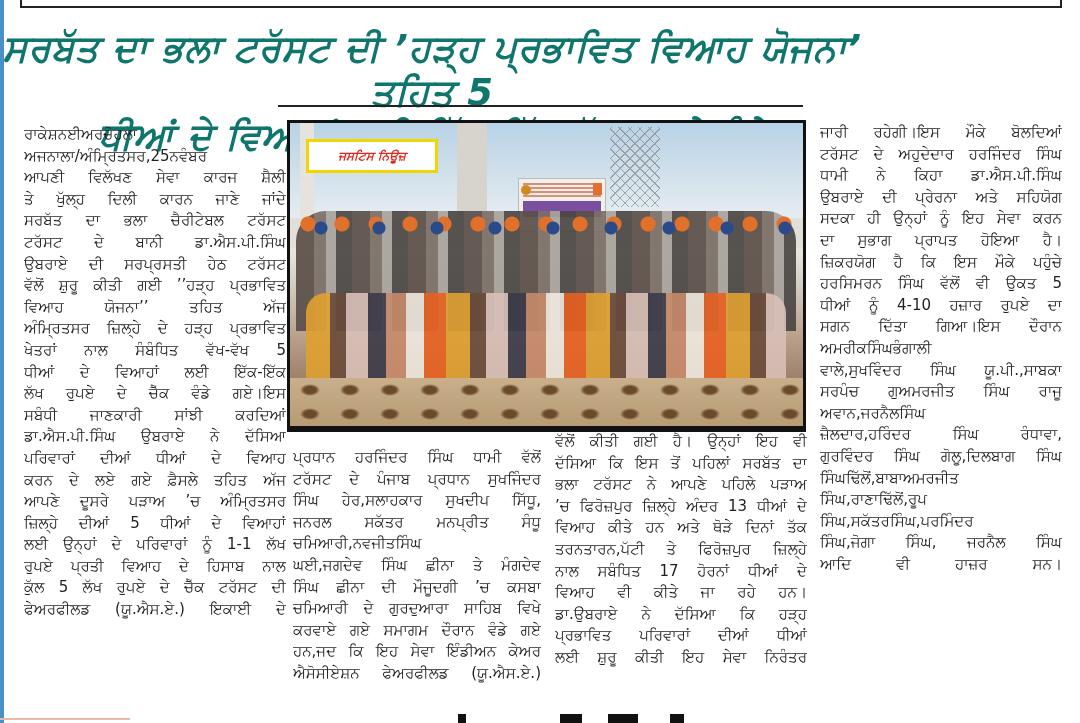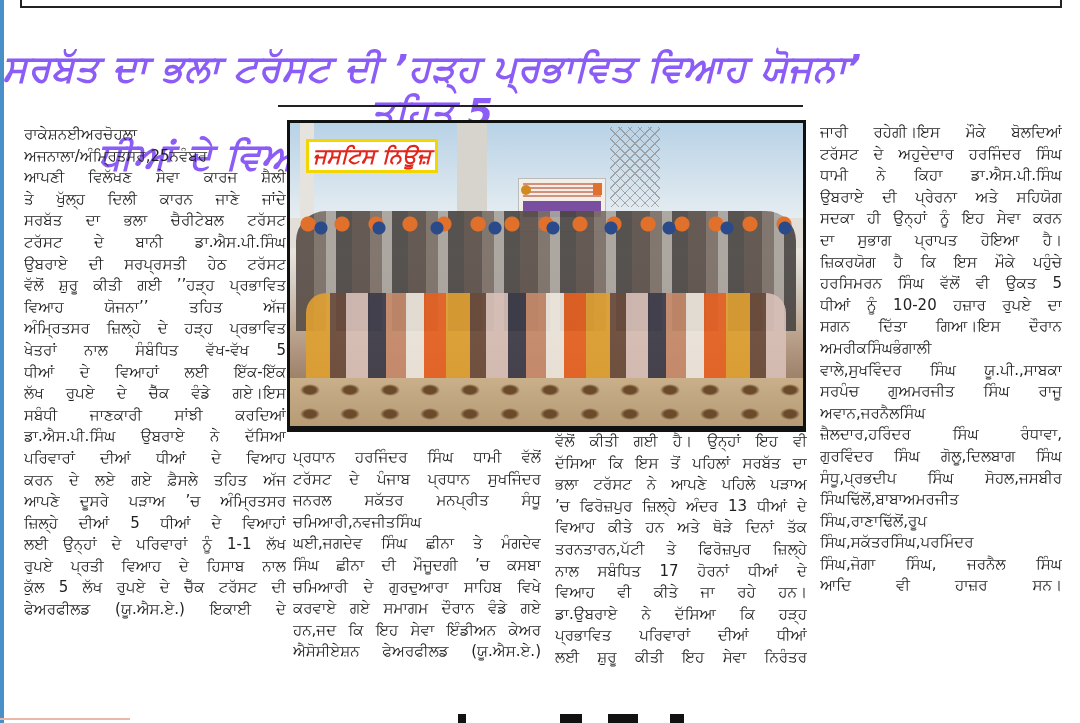--- a/index.html
+++ b/index.html
@@ -3,23 +3,23 @@
   <meta charset="utf-8">
   <style>
     html, body { margin:0; padding:0; }
     body {
       width:1080px; height:723px; overflow:hidden; background:#ffffff;
       font-family:"DejaVu Sans", sans-serif; color:#1a1a1a; position:relative;
     }
     .left-edge { position:absolute; left:0; top:0; width:4px; height:723px; background:#4a90c8; }
     .top-box { position:absolute; left:20px; top:-4px; width:1038px; height:10px; border:2px solid #222; border-top:none; }
     .headline {
-      position:absolute; left:0; top:22px; width:864px; text-align:center;
+      position:absolute; left:0; top:2px; width:864px; text-align:center;
       font-weight:bold; font-style:italic; font-size:37px; line-height:44px;
-      color:#8b5cf6; letter-spacing:0.5px;
+      color:#0f766e; letter-spacing:0.5px;
     }
     .headline .line { display:block; }
     .head-rule { position:absolute; left:278px; top:105px; width:525px; height:2px; background:#222; }
     .col {
       position:absolute; font-size:15px; line-height:21.6px; color:#1f1f1f;
       text-align:justify; text-align-last:justify;
     }
     .col .ln { display:block; white-space:nowrap; overflow:hidden; }
     .col-1 { left:24px; top:124px; width:262px; }
     .col-2 { left:293px; top:447px; width:248px; }
@@ -48,21 +48,21 @@
       background:radial-gradient(circle at 10px 9px, #e0702a 7px, transparent 8px) 0 0/34px 18px repeat-x; }
     .photo .turbans2 { position:absolute; left:22px; top:96px; width:480px; height:18px;
       background:radial-gradient(circle at 9px 9px, #2a4a8a 6px, transparent 7px) 0 0/58px 18px repeat-x; }
     .photo .crowd-front { position:absolute; left:16px; top:170px; width:480px; height:95px;
       background:repeating-linear-gradient(90deg, #e0a030 0 24px, #6a4a3a 24px 40px, #d8c0b8 40px 62px, #3a3a48 62px 80px, #c78a6a 80px 100px, #efe9e0 100px 118px, #e86020 118px 140px); opacity:.9; border-radius:20px 20px 0 0; }
     .photo .carpet { position:absolute; left:0; top:255px; width:100%; height:51px;
       background:radial-gradient(ellipse at 20px 12px, #6a4a2a 6px, transparent 10px) 0 0/40px 24px, linear-gradient(#c9b08a,#b59a74); }
     .logo-badge {
       position:absolute; left:16px; top:16px; width:132px; height:34px;
       background:#ffffff; border:3px solid #f2d600; box-sizing:border-box;
-      color:#e1261c; font-weight:bold; font-style:italic; font-size:21px;
+      color:#e1261c; font-weight:bold; font-style:italic; font-size:12px;
       display:flex; align-items:center; justify-content:center;
     }
     .photo-bottom-rule { position:absolute; left:287px; top:426px; width:519px; height:4px; background:#111; }
     .bottom-rule-left { position:absolute; left:0; top:718px; width:130px; height:2px; background:#e8b8a8; }
     .bottom-cut { position:absolute; left:440px; top:712px; width:260px; height:11px; overflow:hidden; }
     .bottom-cut .frag { position:absolute; top:2px; height:9px; background:#111; }
   </style>
 </head>
 <body>
 
@@ -118,20 +118,21 @@
   <div class="turbans2"></div>
   <div class="crowd-front"></div>
   <div class="carpet"></div>
   <div class="logo-badge">ਜਸਟਿਸ ਨਿਊਜ਼</div>
 </div>
 <div class="photo-bottom-rule"></div>
 
 <div class="col col-2">
     <span class="ln"><span>ਪ੍ਰਧਾਨ ਹਰਜਿੰਦਰ ਸਿੰਘ ਧਾਮੀ ਵੱਲੋਂ</span></span>
     <span class="ln"><span>ਟਰੱਸਟ ਦੇ ਪੰਜਾਬ ਪ੍ਰਧਾਨ ਸੁਖਜਿੰਦਰ</span></span>
+    <span class="ln"><span>ਸਿੰਘ ਹੇਰ,ਸਲਾਹਕਾਰ ਸੁਖਦੀਪ ਸਿੱਧੂ,</span></span>
     <span class="ln"><span>ਜਨਰਲ ਸਕੱਤਰ ਮਨਪ੍ਰੀਤ ਸੰਧੂ</span></span>
     <span class="ln justify"><span>ਚਮਿਆਰੀ,</span><span>ਨਵਜੀਤ</span><span>ਸਿੰਘ</span></span>
     <span class="ln"><span>ਘਈ,ਜਗਦੇਵ ਸਿੰਘ ਛੀਨਾ ਤੇ ਮੰਗਦੇਵ</span></span>
     <span class="ln"><span>ਸਿੰਘ ਛੀਨਾ ਦੀ ਮੌਜੂਦਗੀ ’ਚ ਕਸਬਾ</span></span>
     <span class="ln"><span>ਚਮਿਆਰੀ ਦੇ ਗੁਰਦੁਆਰਾ ਸਾਹਿਬ ਵਿਖੇ</span></span>
     <span class="ln"><span>ਕਰਵਾਏ ਗਏ ਸਮਾਗਮ ਦੌਰਾਨ ਵੰਡੇ ਗਏ</span></span>
     <span class="ln"><span>ਹਨ,ਜਦ ਕਿ ਇਹ ਸੇਵਾ ਇੰਡੀਅਨ ਕੇਅਰ</span></span>
     <span class="ln"><span>ਐਸੋਸੀਏਸ਼ਨ ਫੇਅਰਫੀਲਡ (ਯੂ.ਐਸ.ਏ.)</span></span>
   </div>
 <div class="col col-3">
@@ -149,29 +150,28 @@
   </div>
 <div class="col col-4">
     <span class="ln"><span>ਜਾਰੀ ਰਹੇਗੀ।ਇਸ ਮੌਕੇ ਬੋਲਦਿਆਂ</span></span>
     <span class="ln"><span>ਟਰੱਸਟ ਦੇ ਅਹੁਦੇਦਾਰ ਹਰਜਿੰਦਰ ਸਿੰਘ</span></span>
     <span class="ln"><span>ਧਾਮੀ ਨੇ ਕਿਹਾ ਡਾ.ਐਸ.ਪੀ.ਸਿੰਘ</span></span>
     <span class="ln"><span>ਉਬਰਾਏ ਦੀ ਪ੍ਰੇਰਨਾ ਅਤੇ ਸਹਿਯੋਗ</span></span>
     <span class="ln"><span>ਸਦਕਾ ਹੀ ਉਨ੍ਹਾਂ ਨੂੰ ਇਹ ਸੇਵਾ ਕਰਨ</span></span>
     <span class="ln"><span>ਦਾ ਸੁਭਾਗ ਪ੍ਰਾਪਤ ਹੋਇਆ ਹੈ।</span></span>
     <span class="ln"><span>ਜ਼ਿਕਰਯੋਗ ਹੈ ਕਿ ਇਸ ਮੌਕੇ ਪਹੁੰਚੇ</span></span>
     <span class="ln"><span>ਹਰਸਿਮਰਨ ਸਿੰਘ ਵੱਲੋਂ ਵੀ ਉਕਤ 5</span></span>
-    <span class="ln"><span>ਧੀਆਂ ਨੂੰ 10-20 ਹਜ਼ਾਰ ਰੁਪਏ ਦਾ</span></span>
+    <span class="ln"><span>ਧੀਆਂ ਨੂੰ 4-10 ਹਜ਼ਾਰ ਰੁਪਏ ਦਾ</span></span>
     <span class="ln"><span>ਸਗਨ ਦਿੱਤਾ ਗਿਆ।ਇਸ ਦੌਰਾਨ</span></span>
     <span class="ln justify"><span>ਅਮਰੀਕ</span><span>ਸਿੰਘ</span><span>ਭੰਗਾਲੀ</span></span>
     <span class="ln"><span>ਵਾਲੇ,ਸੁਖਵਿੰਦਰ ਸਿੰਘ ਯੂ.ਪੀ.,ਸਾਬਕਾ</span></span>
     <span class="ln"><span>ਸਰਪੰਚ ਗੁਅਮਰਜੀਤ ਸਿੰਘ ਰਾਜੂ</span></span>
     <span class="ln justify"><span>ਅਵਾਨ,ਜਰਨੈਲ</span><span>ਸਿੰਘ</span></span>
     <span class="ln"><span>ਜ਼ੈਲਦਾਰ,ਹਰਿੰਦਰ ਸਿੰਘ ਰੰਧਾਵਾ,</span></span>
     <span class="ln"><span>ਗੁਰਵਿੰਦਰ ਸਿੰਘ ਗੋਲੂ,ਦਿਲਬਾਗ ਸਿੰਘ</span></span>
-    <span class="ln"><span>ਸੰਧੂ,ਪ੍ਰਭਦੀਪ ਸਿੰਘ ਸੋਹਲ,ਜਸਬੀਰ</span></span>
     <span class="ln justify"><span>ਸਿੰਘ</span><span>ਢਿੱਲੋਂ,ਬਾਬਾ</span><span>ਅਮਰਜੀਤ</span></span>
     <span class="ln justify"><span>ਸਿੰਘ,ਰਾਣਾ</span><span>ਢਿੱਲੋਂ,ਰੂਪ</span></span>
     <span class="ln justify"><span>ਸਿੰਘ,ਸਕੱਤਰ</span><span>ਸਿੰਘ,ਪਰਮਿੰਦਰ</span></span>
     <span class="ln"><span>ਸਿੰਘ,ਜੋਗਾ ਸਿੰਘ, ਜਰਨੈਲ ਸਿੰਘ</span></span>
     <span class="ln"><span>ਆਦਿ ਵੀ ਹਾਜ਼ਰ ਸਨ।</span></span>
   </div>
 
 <div class="bottom-rule-left"></div>
 <div class="bottom-cut">
   <div class="frag" style="left:18px;width:8px"></div>

